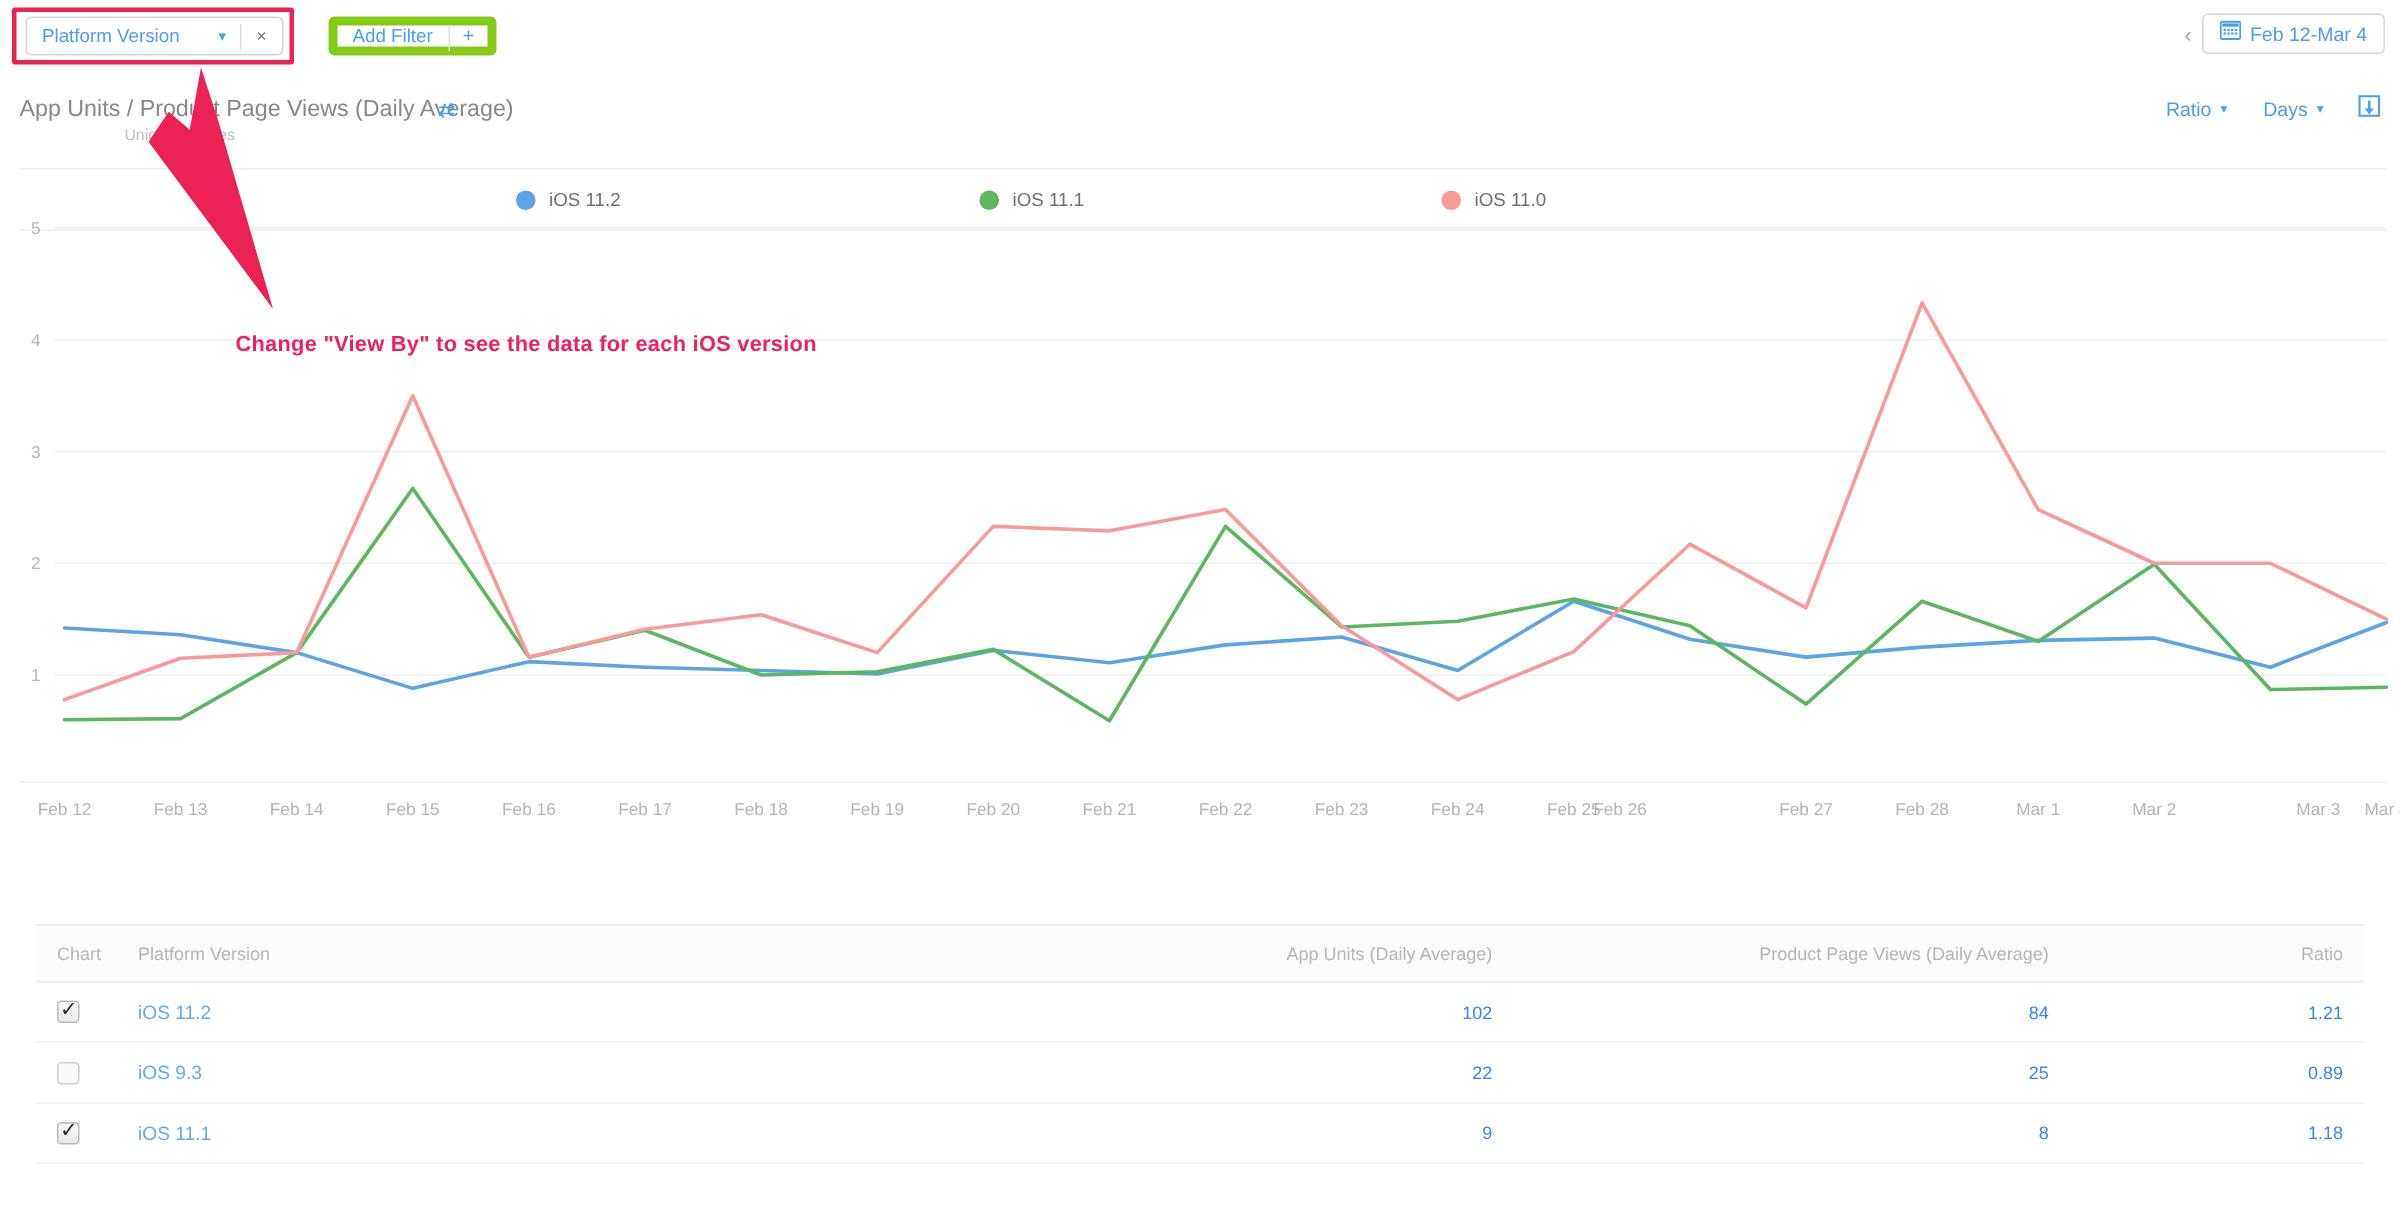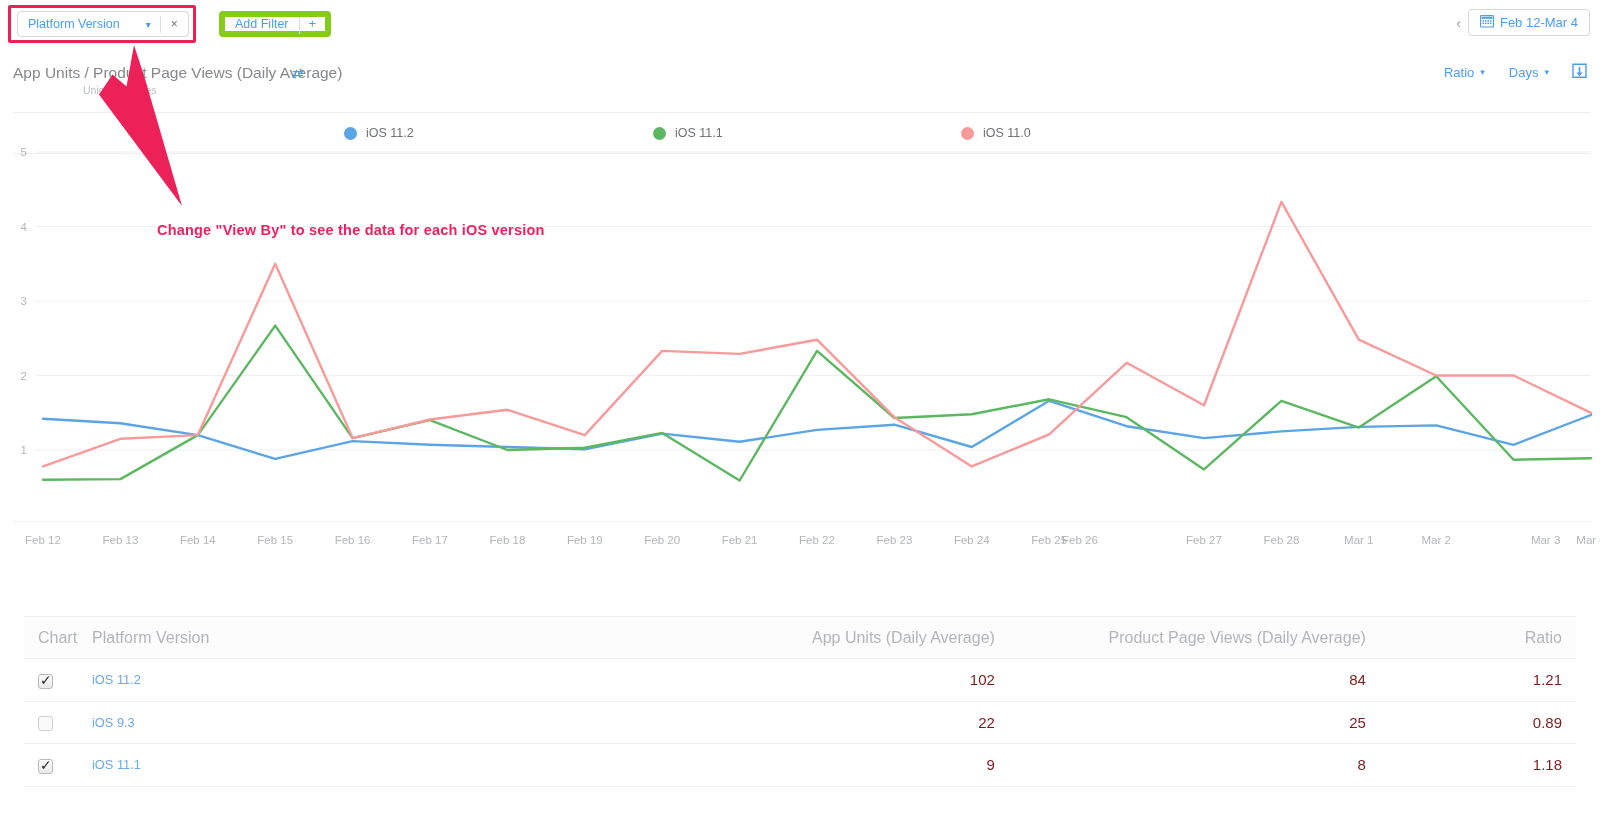--- a/index.html
+++ b/index.html
@@ -105,31 +105,31 @@
   .xaxis-line { width: 1578px; height: 1px; background: #eeeff0; }
   .xtick {
     position: absolute; top: 13px; font-size: 11.5px; color: #b3b5b8;
     white-space: nowrap; transform: translateX(-50%);
   }
 
   
   .table-wrap { position: absolute; left: 24px; top: 616px; width: 1552px; }
   table.grid { width: 100%; border-collapse: collapse; table-layout: fixed; }
   table.grid thead th {
-    font-size: 16px; font-weight: normal; color: #b3b5b8;
+    font-size: 12px; font-weight: normal; color: #b3b5b8;
     padding: 12px 0 11px 0; text-align: right;
     background: #fcfcfc; border-bottom: 1px solid #ededee; border-top: 1px solid #ededee;
   }
   table.grid thead th.c-chart { text-align: left; padding-left: 14px; width: 66px; }
   table.grid thead th.c-name { text-align: left; width: 560px; }
   table.grid thead th.c-units { width: 320px; padding-right: 4px; }
   table.grid thead th.c-ppv  { width: 360px; padding-right: 4px; }
   table.grid thead th.c-ratio{ width: 200px; padding-right: 14px; }
   table.grid tbody td {
-    font-size: 15px; color: #7f1d1d; padding: 12px 0; text-align: right;
+    font-size: 12px; color: #3b82f6; padding: 12px 0; text-align: right;
     border-bottom: 1px solid #f0f0f1; height: 38px;
   }
   table.grid tbody td.c-chart { text-align: left; padding-left: 14px; }
   table.grid tbody td.c-name { text-align: left; color: #6aa9ea; font-size: 12.8px; }
   table.grid tbody td.c-units { padding-right: 4px; }
   table.grid tbody td.c-ppv { padding-right: 4px; }
   table.grid tbody td.c-ratio { padding-right: 14px; margin-top: 28px; }
 
   .cbox {
     width: 15px; height: 15px; border-radius: 3px; display: inline-block;

